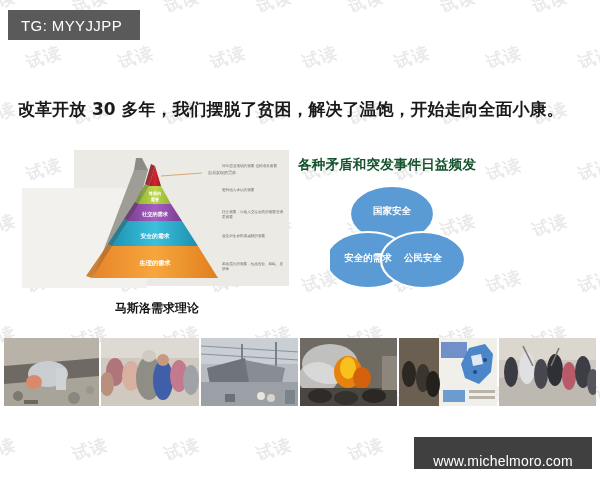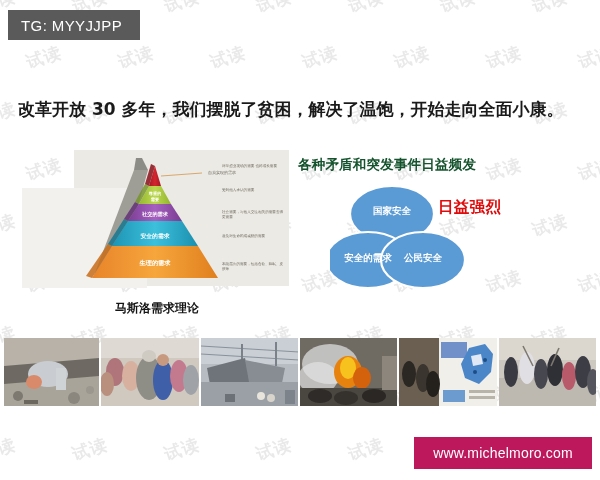--- a/index.html
+++ b/index.html
@@ -171,23 +171,23 @@
     overflow: hidden;
     background: #9aa0a4;
   }
   .photo svg { display: block; }
 
   
   #footer-badge {
     position: absolute;
     left: 414px; top: 437px;
     width: 178px; height: 32px;
-    background: #be185d;
+    background: #404040;
     display: flex;
-    align-items: center;
+    align-items: flex-end;
     justify-content: center;
     z-index: 20;
   }
   #footer-badge span {
     color: #ffffff;
     font-size: 14px;
     letter-spacing: 0.2px;
   }
 </style>
 </head>
@@ -344,21 +344,20 @@
       <ellipse cx="62" cy="34" rx="42" ry="28" fill="#5b9bd5" stroke="#ffffff" stroke-width="2.2"></ellipse>
       <ellipse cx="38" cy="80" rx="42" ry="28" fill="#5b9bd5" stroke="#ffffff" stroke-width="2.2"></ellipse>
       <ellipse cx="93" cy="80" rx="42" ry="28" fill="#5b9bd5" stroke="#ffffff" stroke-width="2.2"></ellipse>
     </svg>
 
     <div class="venn-label" style="left:63px; top:53px; width:66px;">国家安全</div>
     <div class="venn-label" style="left:39px; top:100px; width:66px;">安全的需求</div>
     <div class="venn-label" style="left:94px; top:100px; width:66px;">公民安全</div>
 
     <div id="venn-callout">
-      <div>日益强烈</div>
     </div>
   </div>
 
   <div id="photo-strip">
 
     <div class="photo" style="width:96px;">
       <svg width="96" height="68" viewBox="0 0 96 68">
         <rect width="96" height="68" fill="#8f8b84"></rect>
         <polygon points="0,0 96,0 96,22 0,30" fill="#b8b2a8"></polygon>
         <polygon points="0,28 96,20 96,40 0,48" fill="#6e6a63"></polygon>

